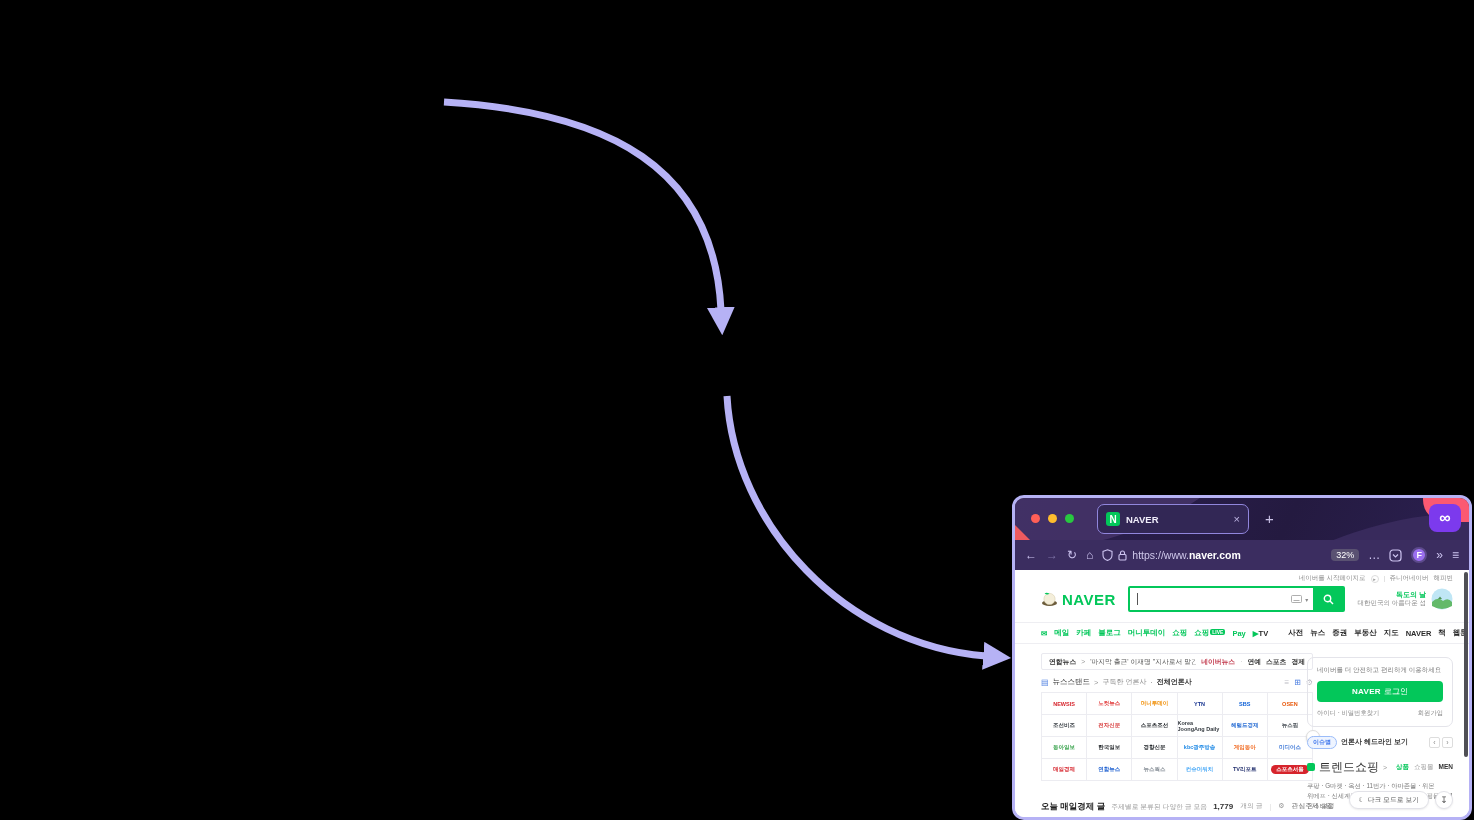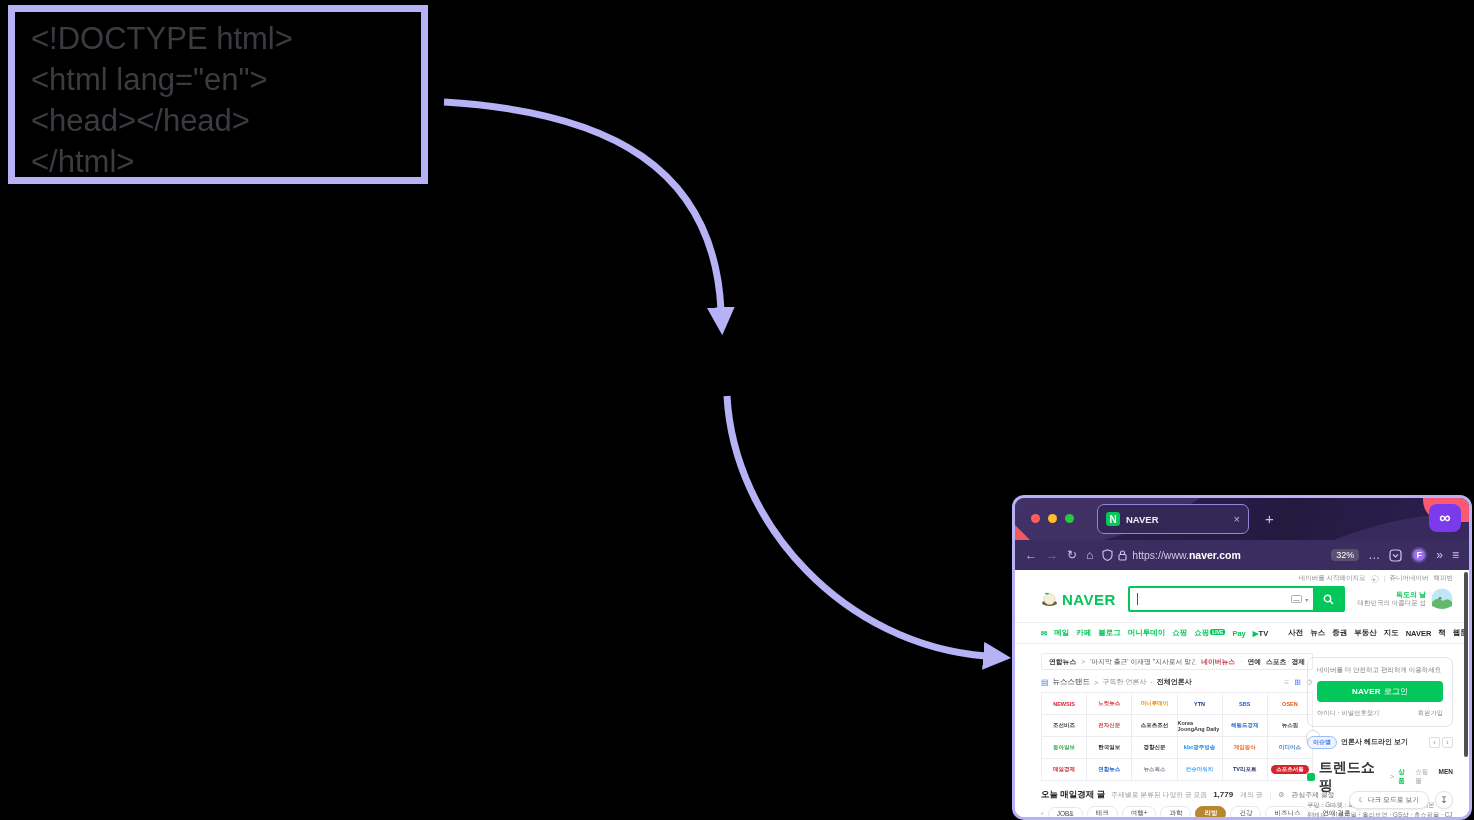--- a/index.html
+++ b/index.html
@@ -104,21 +104,21 @@
   .cell { height:22px; border-right:1px solid #ececf1; border-bottom:1px solid #ececf1;
     display:flex; align-items:center; justify-content:center; font-size:5.5px; font-weight:bold; overflow:hidden; }
   .cell .pill { color:#fff; border-radius:7px; padding:1px 5px; }
   .grid-next { position:absolute; right:-7px; top:50%; margin-top:-7px; width:14px; height:14px; border-radius:50%;
     background:#fff; border:1px solid #ddd; box-shadow:0 1px 2px rgba(0,0,0,.15); color:#666; font-size:8px;
     display:flex; align-items:center; justify-content:center; }
 
   .reading { margin-top:8px; display:flex; align-items:baseline; gap:6px; white-space:nowrap; }
   .r-title { font-size:8.5px; font-weight:bold; color:#222; }
   .r-sub { font-size:6.8px; color:#999; }
-  .r-right { margin-left:auto; display:flex; align-items:center; gap:7px; }
+  .r-right { margin-left:auto; display:flex; align-items:center; gap:7px;margin-top:12px; }
   .r-count { font-size:8px; font-weight:bold; color:#333; }
   .r-suffix { font-size:6.8px; color:#999; }
   .r-bar { color:#ddd; font-size:7px; }
   .r-gear { color:#999; font-size:7px; }
   .r-set { font-size:6.8px; color:#666; }
 
   .topic-tabs { margin-top:5px; display:flex; align-items:center; gap:4px; }
   .arrow-g { color:#aaa; font-size:8px; }
   .chip { border:1px solid #e6e6ea; background:#fff; border-radius:10px; padding:2px 8px; font-size:6.5px; color:#444; white-space:nowrap; }
   .chip.active { background:#b8872e; border-color:#b8872e; color:#fff; font-weight:bold; }
@@ -133,21 +133,21 @@
 
   .headline-w { margin-top:9px; display:flex; align-items:center; gap:4px; }
   .hl-badge { border:1px solid #9bbcf9; color:#3b74ec; background:#eef4ff; border-radius:8px; padding:1px 5px; font-size:6px; font-weight:bold; }
   .hl-label { font-size:7px; color:#333; font-weight:bold; }
   .hl-nav { margin-left:auto; display:flex; gap:2px; }
   .hl-btn { width:11px; height:11px; border:1px solid #ddd; border-radius:2px; color:#888; font-size:7px;
     display:flex; align-items:center; justify-content:center; }
 
   .trend-head { margin-top:10px; display:flex; align-items:center; gap:4px; }
   .trend-icon { width:8px; height:8px; border-radius:2px; background:#03c75a; }
-  .trend-title { font-size:14px; font-weight:bold; color:#333; }
+  .trend-title { font-size:12px; font-weight:normal; color:#333; }
   .trend-gt { color:#999; font-size:7px; }
   .trend-tabs { margin-left:auto; display:flex; gap:5px; font-size:6.5px; }
   .tt-on { color:#03c75a; font-weight:bold; } .tt-off { color:#999; } .tt-men { color:#333; font-weight:bold; }
   .brands { margin-top:5px; font-size:6.3px; color:#777; line-height:1.6; }
 
   .float-bar { position:absolute; right:16px; bottom:8px; display:flex; align-items:center; gap:6px; z-index:8; }
   .dark-pill { display:flex; align-items:center; gap:3px; border:1px solid #e2e2e8; background:#fff; border-radius:11px;
     padding:3px 9px; font-size:6.8px; color:#555; box-shadow:0 1px 2px rgba(0,0,0,.08); }
   .down-btn { width:18px; height:18px; border-radius:50%; border:1px solid #e2e2e8; background:#fff; color:#555;
     font-size:9px; display:flex; align-items:center; justify-content:center; box-shadow:0 1px 2px rgba(0,0,0,.08); }
@@ -160,26 +160,20 @@
   <svg class="arrows" viewBox="0 0 1474 820">
     <defs>
       <marker id="ah" viewBox="0 0 10 10" refX="1" refY="5" markerWidth="4" markerHeight="4" orient="auto">
         <path d="M0,0 L10,5 L0,10 z" fill="#b6b2f5"></path>
       </marker>
     </defs>
     <path d="M 444 102 C 610 112 714 168 721 310" stroke="#b6b2f5" stroke-width="7" fill="none" marker-end="url(#ah)"></path>
     <path d="M 727 396 C 734 525 845 645 986 656" stroke="#b6b2f5" stroke-width="7" fill="none" marker-end="url(#ah)"></path>
   </svg>
 
-  <div class="code-box">
-    <div class="code-line">&lt;!DOCTYPE html&gt;</div>
-    <div class="code-line">&lt;html lang="en"&gt;</div>
-    <div class="code-line">&lt;head&gt;&lt;/head&gt;</div>
-    <div class="code-line">&lt;/html&gt;</div>
-  </div>
 
 
   <div class="browser">
 
     <div class="tabbar">
       <div class="swoosh1"></div>
       <div class="swoosh2"></div>
       <div class="red-wedge"></div>
       <div class="pink-corner"></div>
       <div class="lights">

